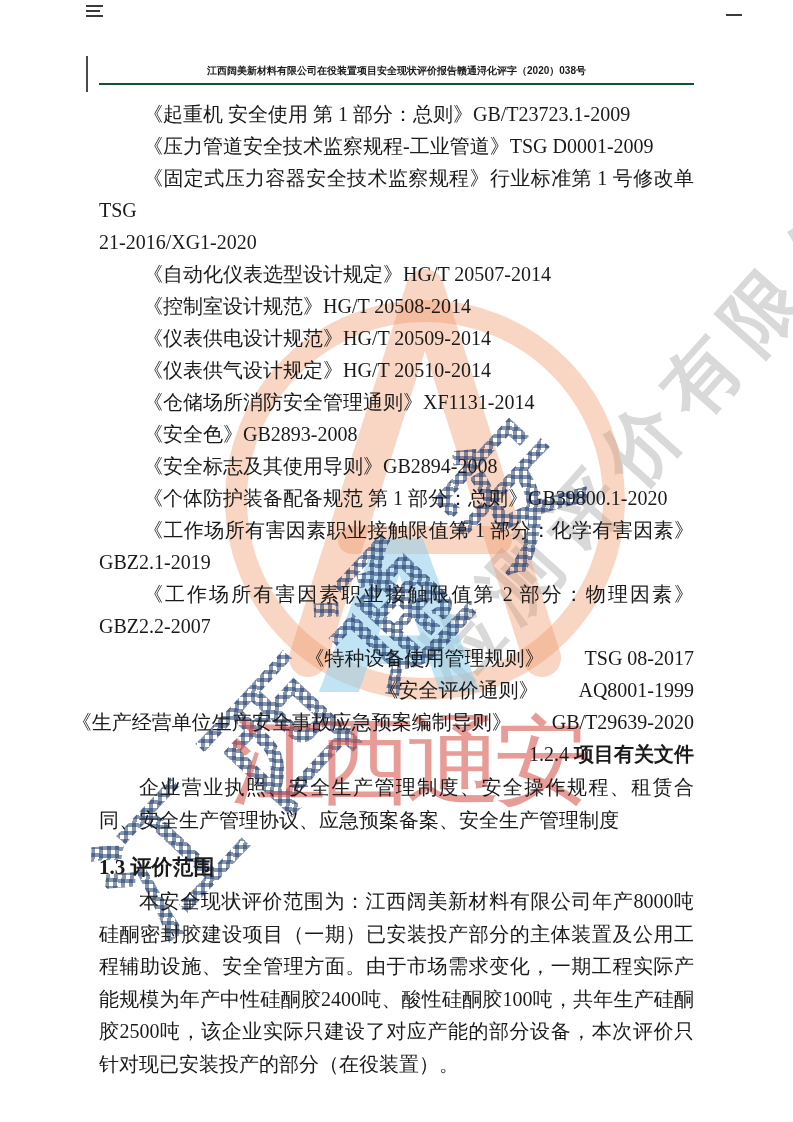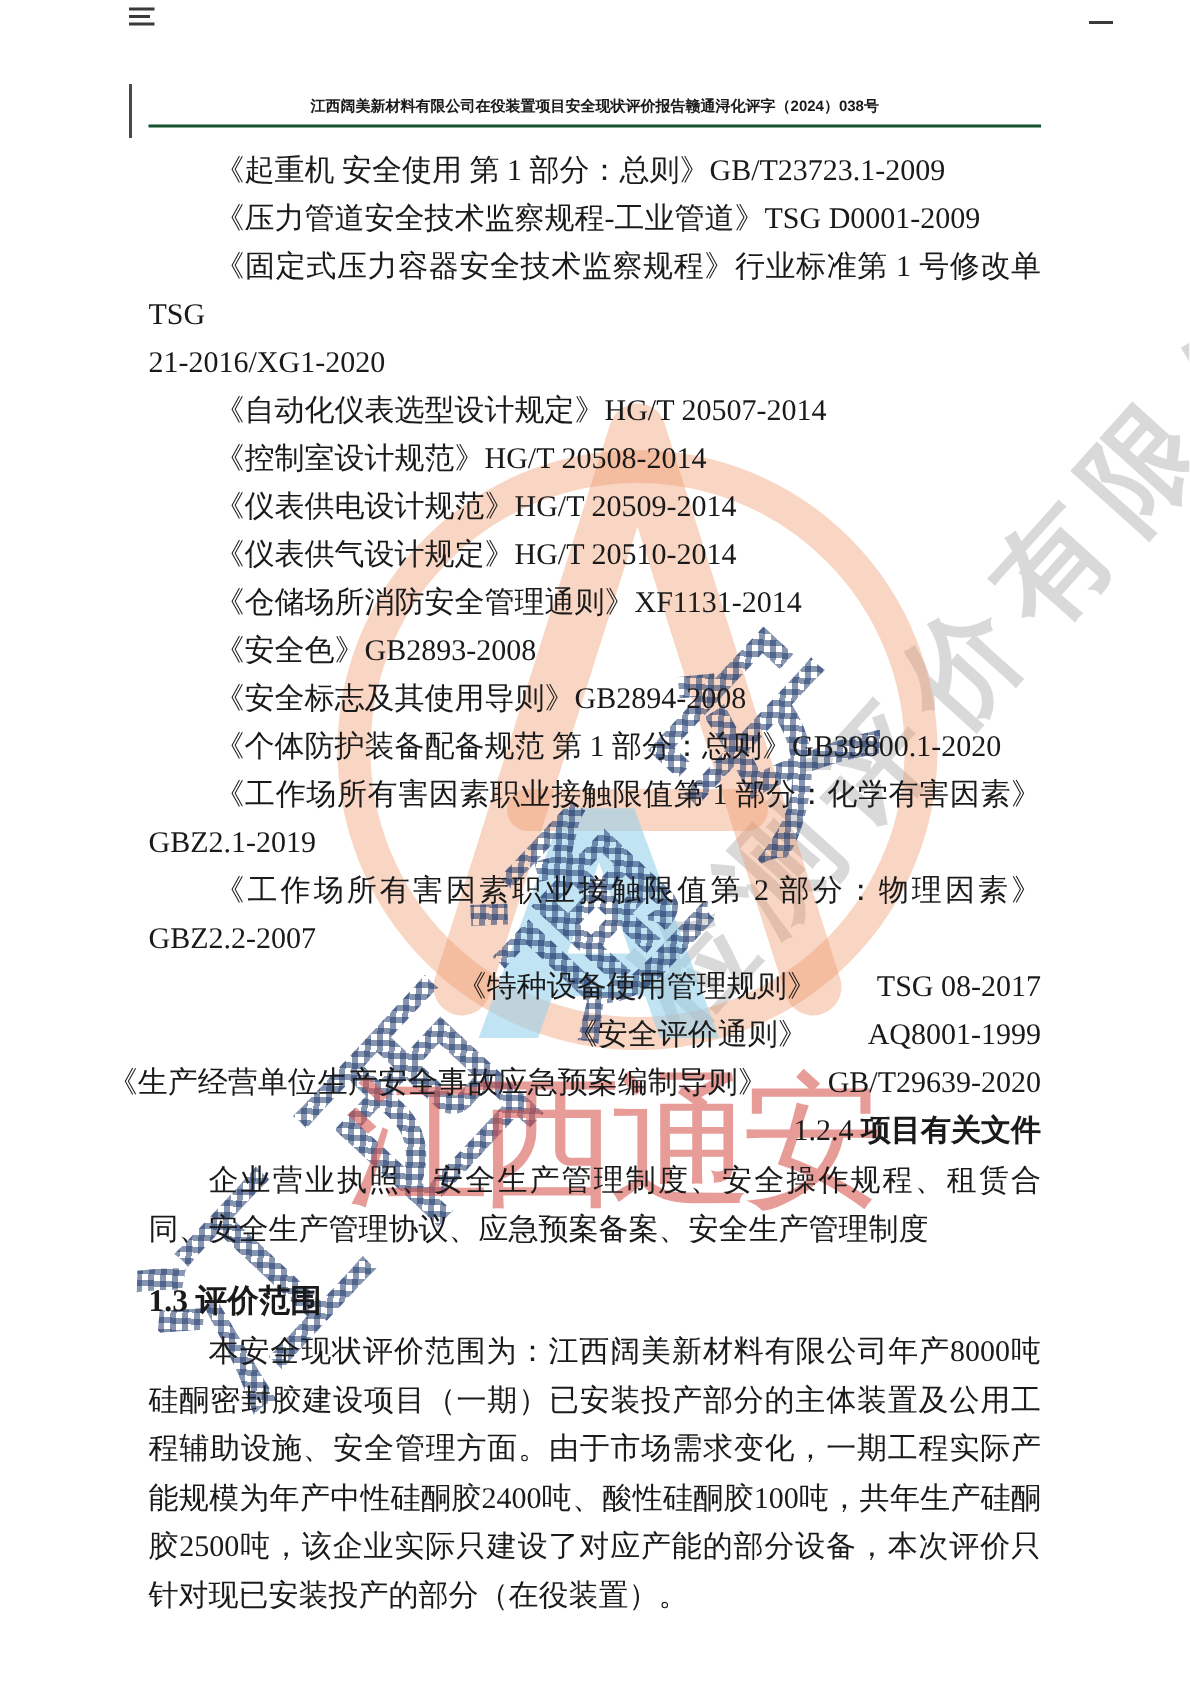--- a/index.html
+++ b/index.html
@@ -91,21 +91,21 @@
   <div class="art art-tl1"></div>
   <div class="art art-tl2"></div>
   <div class="art art-tl3"></div>
   <div class="art art-tr"></div>
   <div class="art art-vline"></div>
 
   <div class="sheet">
 
     <div class="doc-header">
       <span>江西阔美新材料有限公司在役装置项目安全现状评价报告</span>
-      <span>赣通浔化评字（2024）038号</span>
+      <span>赣通浔化评字（2020）038号</span>
     </div>
 
     <div class="std-list">
       <p class="std">《起重机 安全使用 第 1 部分：总则》GB/T23723.1-2009</p>
       <p class="std">《压力管道安全技术监察规程-工业管道》TSG D0001-2009</p>
       <p class="std spread">《固定式压力容器安全技术监察规程》行业标准第 1 号修改单 TSG</p>
       <p class="std noindent">21-2016/XG1-2020</p>
       <p class="std">《自动化仪表选型设计规定》HG/T 20507-2014</p>
       <p class="std">《控制室设计规范》HG/T 20508-2014</p>
       <p class="std">《仪表供电设计规范》HG/T 20509-2014</p>

